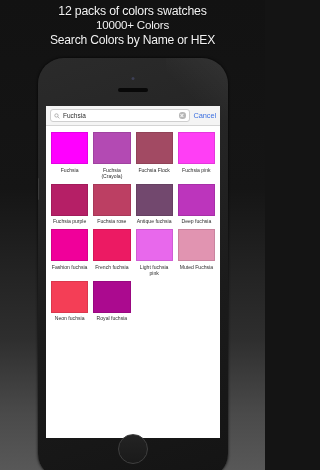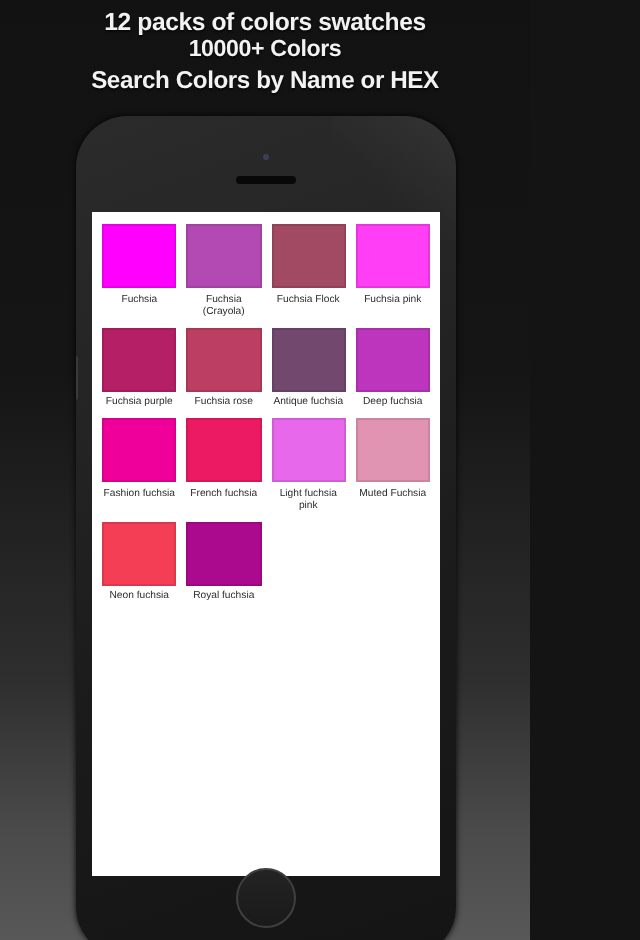--- a/index.html
+++ b/index.html
@@ -9,21 +9,21 @@
     background:#141414;
     position:relative;
   }
   .bg-gradient{
     position:absolute; inset:0;
     background:linear-gradient(180deg,#121212 0%,#151515 40%,#2e2e2e 72%,#4a4a4a 88%,#585858 100%);
   }
   .headline{
     position:absolute; top:4px; left:0; width:265px;
     text-align:center; color:#f2f2f2;
-    font-size:12.3px; line-height:14.4px; font-weight:700;
+    font-size:12.3px; line-height:14.4px; font-weight:400;
     letter-spacing:-0.2px;
     text-shadow:0 1px 1px rgba(0,0,0,.6);
     z-index:5;
   }
   .headline .l2{ font-size:11.6px; }
   .headline .l3{ font-size:12.1px;text-align:center; }
 
   
   .phone{
     position:absolute; left:38px; top:58px;
@@ -126,20 +126,31 @@
 </div>
 
 <div class="phone">
   <div class="phone-glare"></div>
   <div class="camera"></div>
   <div class="speaker"></div>
   <div class="side-btn"></div>
 
   <div class="screen">
 
+    <div class="searchbar">
+      <div class="sfield">
+        <svg class="mag" viewBox="0 0 10 10">
+          <circle cx="4.1" cy="4.1" r="2.8" fill="none" stroke="#8a8a8a" stroke-width="1"></circle>
+          <line x1="6.2" y1="6.2" x2="9" y2="9" stroke="#8a8a8a" stroke-width="1"></line>
+        </svg>
+        <span class="sval" title="Search">Fuchsia</span>
+        <span class="clearbtn"></span>
+      </div>
+      <span class="cancel">Cancel</span>
+    </div>
 
     <div class="grid">
         <div class="cell">
           <div class="sw" style="background: rgb(255, 0, 255);"></div>
           <div class="cap">Fuchsia</div>
         </div>
         <div class="cell">
           <div class="sw" style="background: rgb(179, 74, 179);"></div>
           <div class="cap">Fuchsia (Crayola)</div>
         </div>

